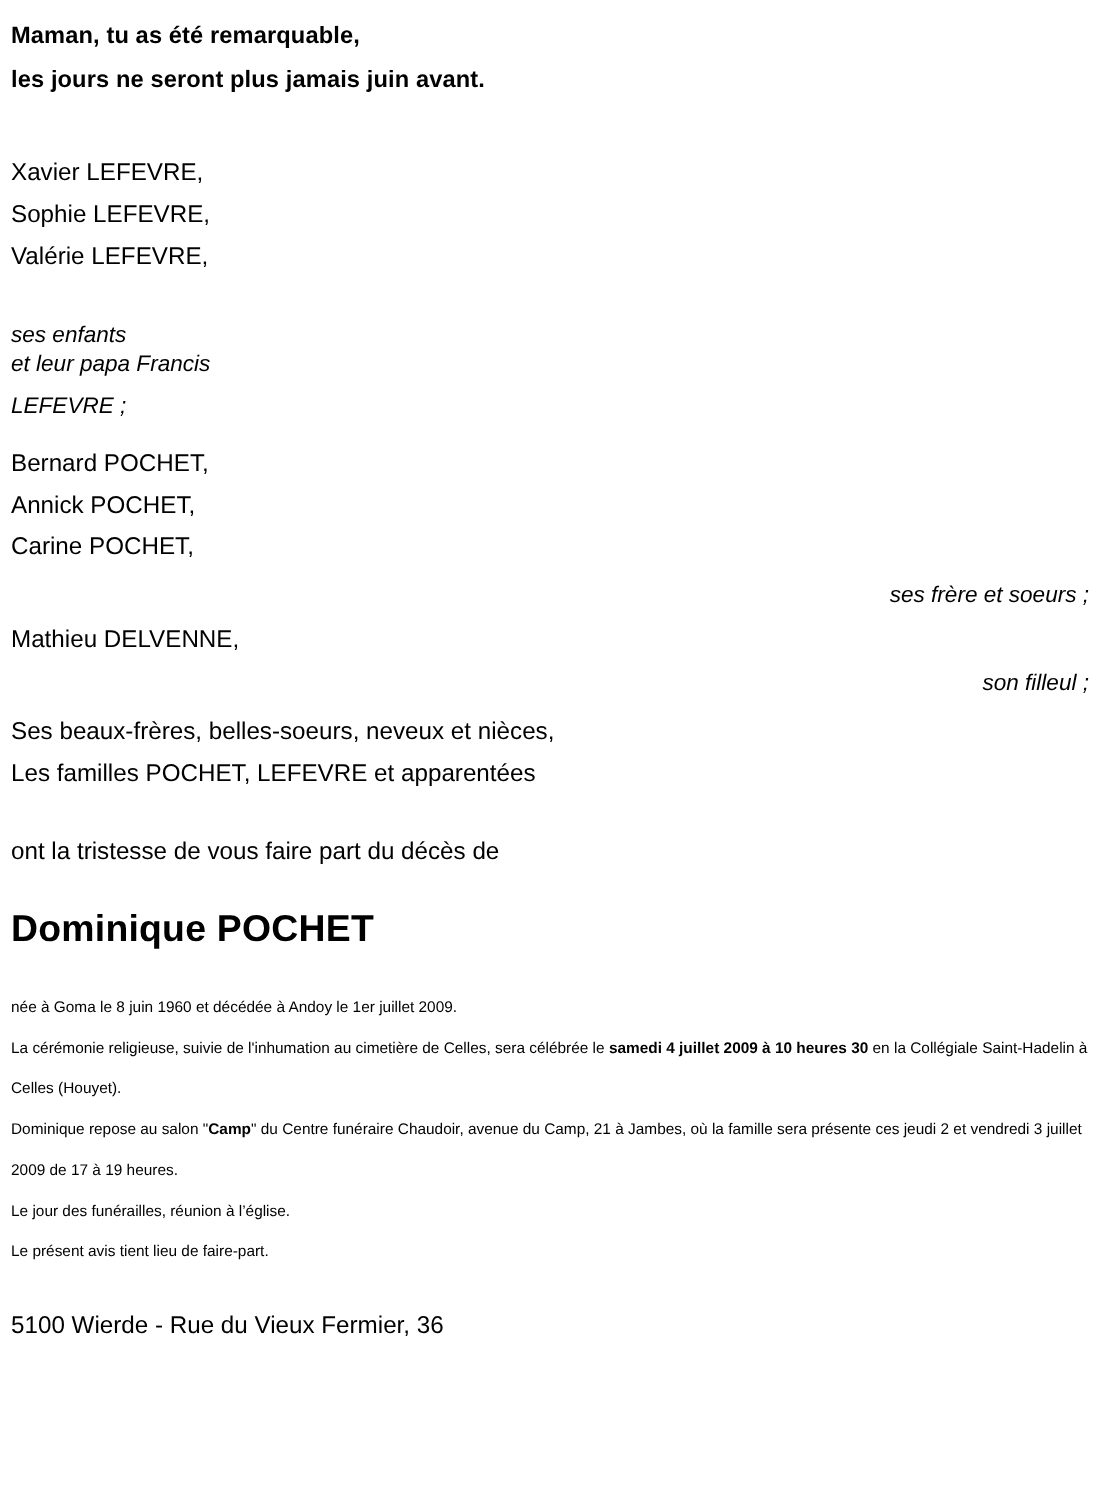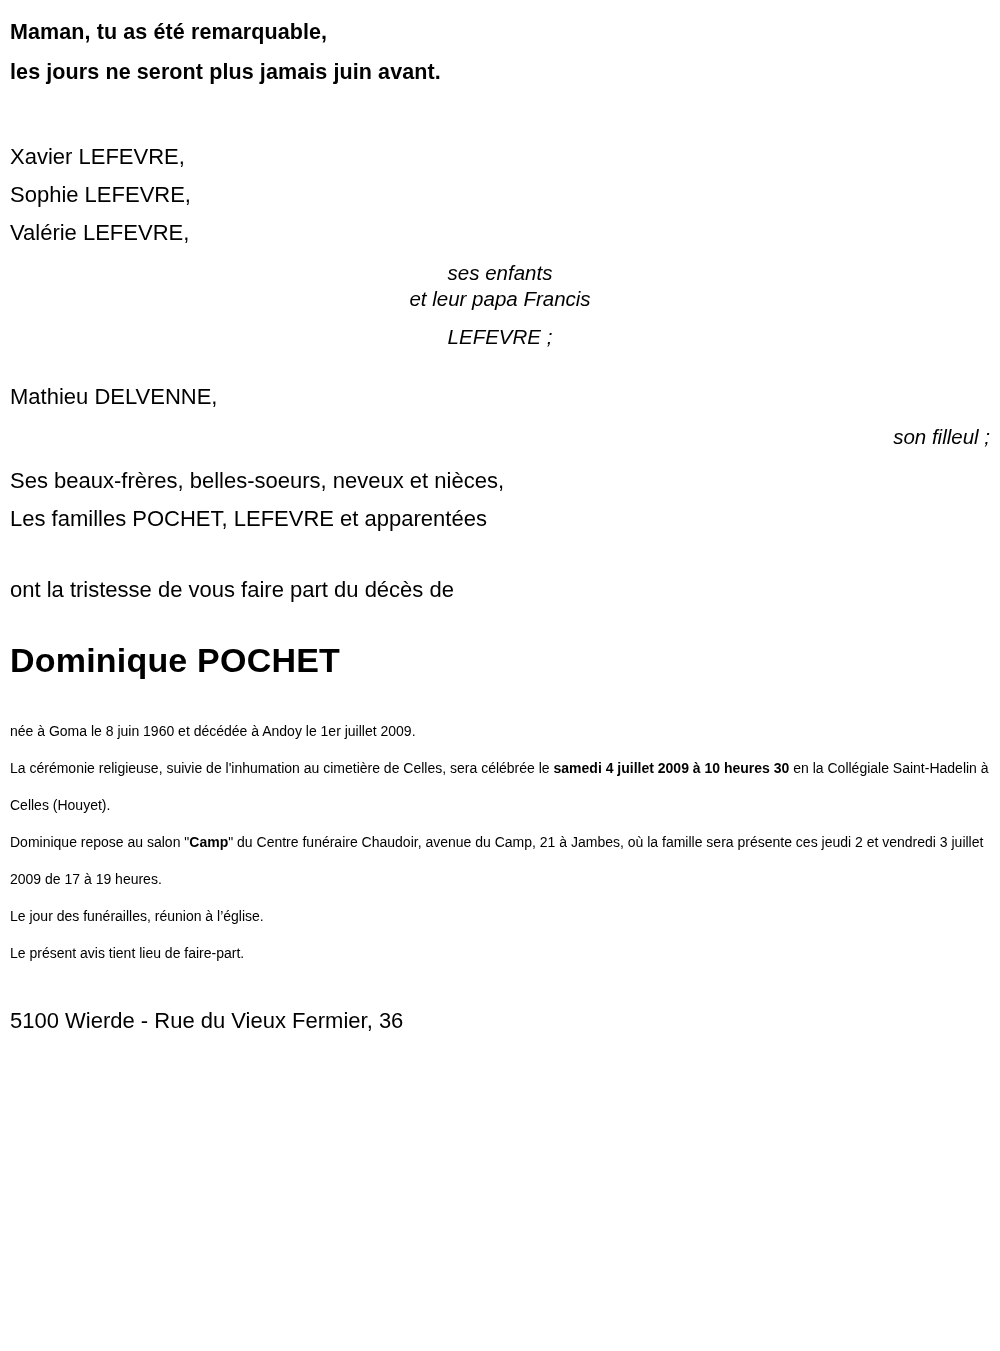--- a/index.html
+++ b/index.html
@@ -45,24 +45,25 @@
     line-height: 38px;
   }
   
   .relation {
     text-align: right;
     font-style: italic;
     font-size: 20.5px;
     line-height: 26px;
   }
   .relation-block {
-    text-align: center;
+    text-align: left;
     font-style: italic;
     font-size: 20.5px;
     line-height: 26px;
+    margin-top: 32px;
   }
   .sp-12 { height: 12px; }
   .sp-8  { height: 8px; }
   .sp-30 { height: 30px; }
   .sp-34 { height: 34px; }
   .sp-46 { height: 46px; }
   
   .deceased {
     font-weight: bold;
     font-size: 34px;
@@ -104,20 +105,27 @@
         <div class="sp-12"></div>
         <div>LEFEVRE ;</div>
       </div>
     </div>
 
     <div class="sp-8"></div>
 
 
     <div class="sp-12"></div>
 
+    <div>
+      <div class="name-line tight">Bernard POCHET,</div>
+      <div class="name-line tight">Annick POCHET,</div>
+      <div class="name-line tight">Carine POCHET,</div>
+      <div class="sp-12"></div>
+      <div class="relation">ses frère et soeurs ;</div>
+    </div>
 
     <div class="sp-8"></div>
 
     <div>
       <div class="name-line tight">Mathieu DELVENNE,</div>
       <div class="sp-8"></div>
       <div class="relation">son filleul ;</div>
     </div>
 
     <div class="sp-12"></div>

